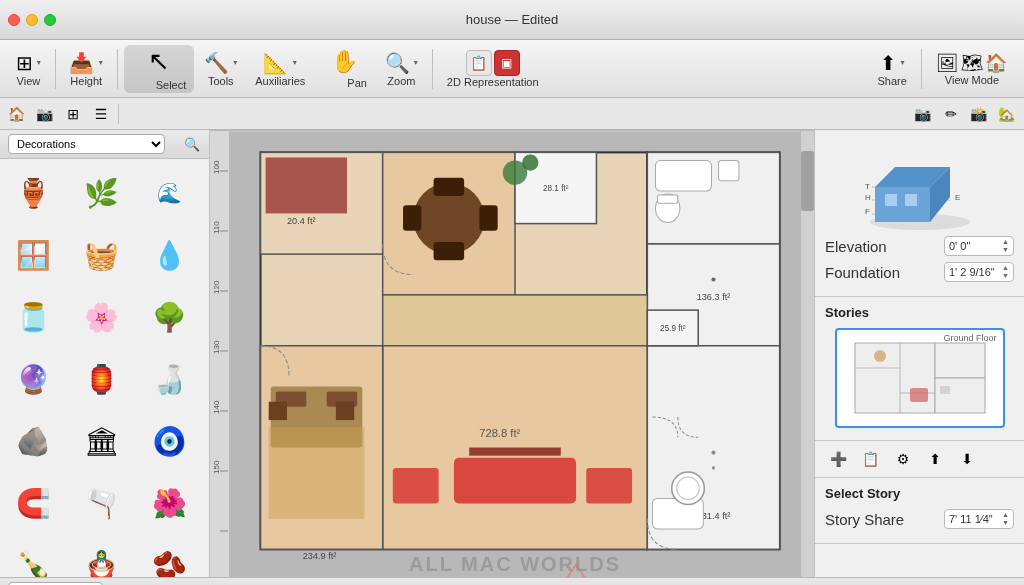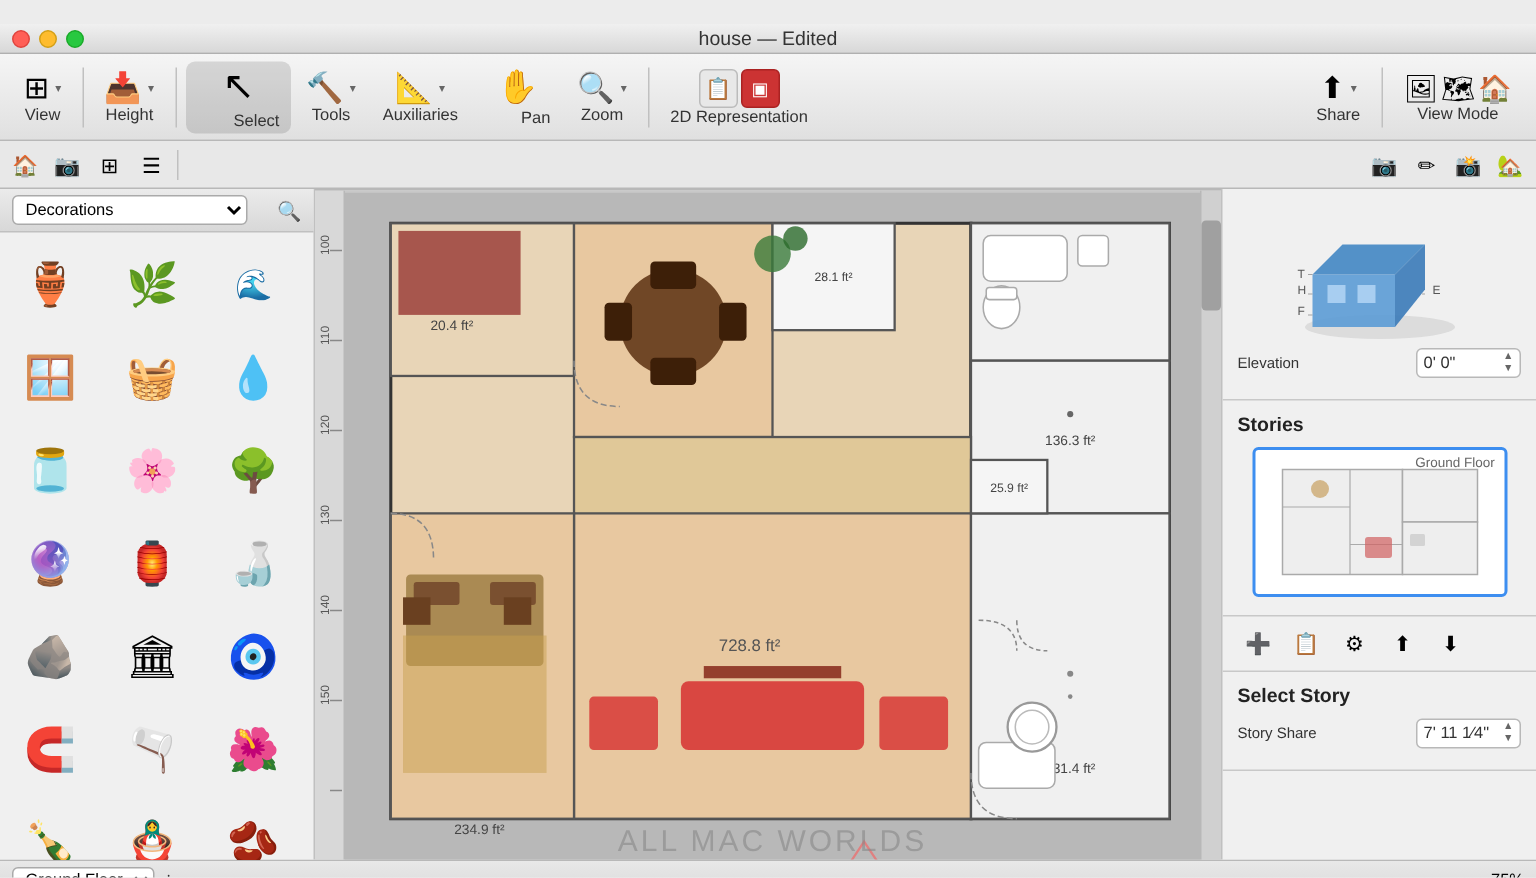--- a/index.html
+++ b/index.html
@@ -1,27 +1,26 @@
 <!DOCTYPE html>
 <html><head>
   <meta charset="utf-8">
   <style>
     * { margin: 0; padding: 0; box-sizing: border-box; }
     body { width: 1024px; height: 585px; overflow: hidden; font-family: -apple-system, BlinkMacSystemFont, "Helvetica Neue", Arial, sans-serif; background: #ececec; font-size: 11px; }
 
     
     #titlebar {
-      height: 20px;
+      height: 40px;
       background: linear-gradient(to bottom, #f0f0f0, #d8d8d8);
       display: flex;
       align-items: center;
       justify-content: center;
       border-bottom: 1px solid #b0b0b0;
       position: relative;
-      margin-top: 16px;
     }
     #titlebar .traffic-lights { position: absolute; left: 8px; display: flex; gap: 6px; align-items: center; }
     .tl { width: 12px; height: 12px; border-radius: 50%; }
     .tl.red { background: #ff5f57; border: 1px solid #e0443e; }
     .tl.yellow { background: #febc2e; border: 1px solid #d4a017; }
     .tl.green { background: #28c840; border: 1px solid #1aab29; }
     #titlebar .title { font-size: 13px; font-weight: 500; color: #333; }
 
     
     #toolbar {
@@ -171,21 +170,21 @@
       background: white;
       height: 18px;
     }
     #statusbar .status-msg { flex: 1; font-size: 11px; color: #333; display: flex; align-items: center; gap: 4px; }
     #statusbar .zoom-area { display: flex; align-items: center; gap: 4px; }
 
     
     .rp-section { padding: 8px 10px; border-bottom: 1px solid #c8c8c8; }
     .rp-section-title { font-size: 13px; font-weight: 600; color: #222; margin-bottom: 8px; }
     .rp-row { display: flex; align-items: center; justify-content: space-between; margin-bottom: 6px; }
-    .rp-label { font-size: 10px; color: #333; }
+    .rp-label { font-size: 15px; color: #333; }
     .rp-value {
       font-size: 11px; color: #333;
       display: flex; align-items: center;
       border: 1px solid #b8b8b8;
       border-radius: 4px;
       background: white;
       padding: 1px 4px;
       min-width: 70px;
       justify-content: space-between;
     }
@@ -246,21 +245,21 @@
     #watermark {
       position: absolute;
       bottom: 5px;
       left: 50%;
       transform: translateX(-50%);
       display: flex;
       flex-direction: column;
       align-items: center;
       opacity: 0.6;
     }
-    #watermark .wm-line1 { font-size: 20px; font-weight: 400; color: #888; letter-spacing: 2px; }
+    #watermark .wm-line1 { font-size: 20px; font-weight: 700; color: #888; letter-spacing: 2px; }
     #watermark .wm-line2 { font-size: 9px; color: #888; }
   </style>
 </head>
 <body>
 
 <div id="titlebar">
   <div class="traffic-lights">
     <div class="tl red"></div>
     <div class="tl yellow"></div>
     <div class="tl green"></div>
@@ -597,20 +596,30 @@
         <span class="rp-label">Elevation</span>
         <div class="rp-value">
           <span>0' 0"</span>
           <div class="rp-spinner">
             <span>▲</span>
               <span>▼</span>
           </div>
         </div>
       </div>
 
+      <div class="rp-row">
+        <span class="rp-label">Foundation</span>
+        <div class="rp-value">
+          <span>1' 2 9/16"</span>
+          <div class="rp-spinner">
+            <span>▲</span>
+              <span>▼</span>
+          </div>
+        </div>
+      </div>
     </div>
 
     <div class="rp-section">
       <div class="rp-section-title">Stories</div>
       <div class="story-thumb">
         <span class="story-thumb-label">Ground Floor</span>
 
         <svg width="140" height="80" viewBox="0 0 140 80">
           <rect x="5" y="5" width="80" height="70" fill="#eeeeee" stroke="#aaa" stroke-width="1"></rect>
           <rect x="85" y="5" width="50" height="35" fill="#eeeeee" stroke="#aaa" stroke-width="1"></rect>

